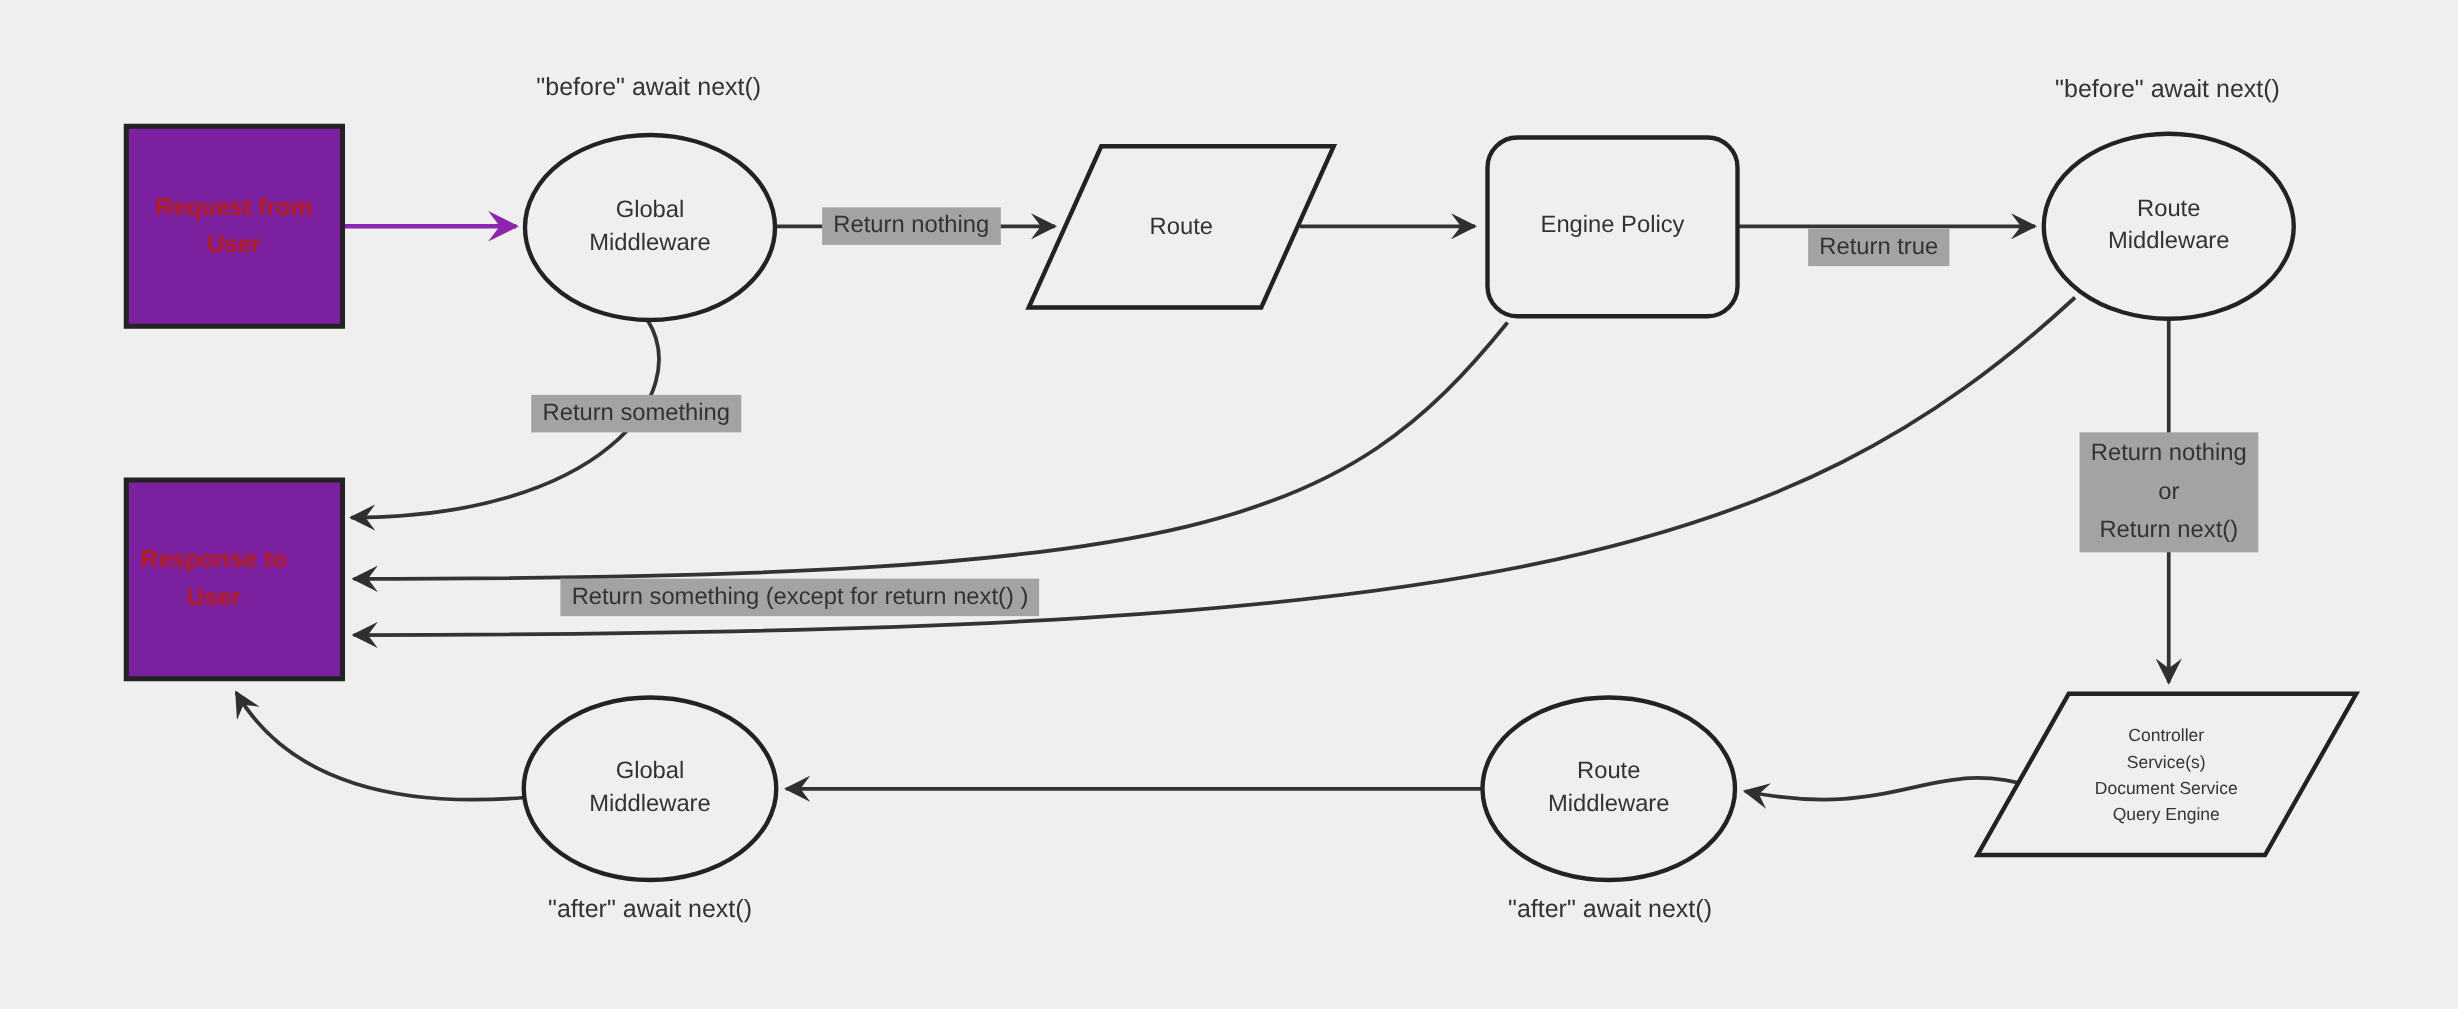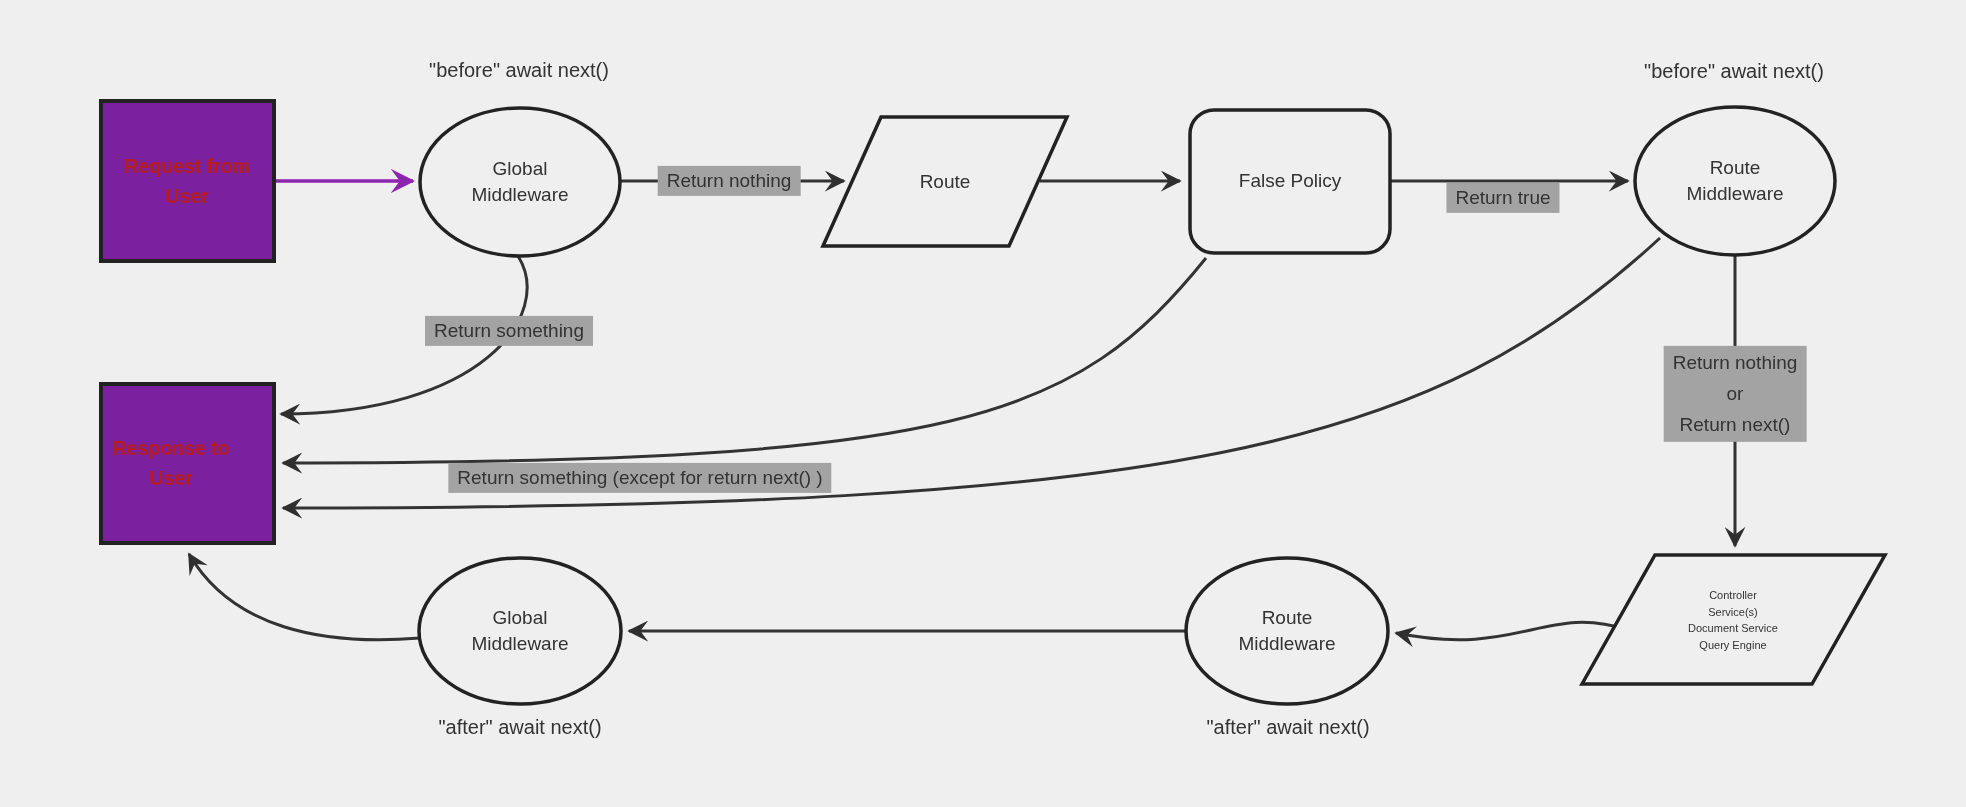--- a/index.html
+++ b/index.html
@@ -16,21 +16,21 @@
     position: absolute;
     transform: translate(-50%, -50%);
     white-space: pre-line;
     text-align: center;
     color: #333333;
     font-size: 19px;
     line-height: 1.38;
     pointer-events: none;
   }
   .node-label { font-size: 19px; }
-  .node-label.small { font-size: 11px; line-height: 1.5; }
+  .node-label.small { font-size: 14px; line-height: 1.5; }
   .box-label { color: #b91c1c; font-weight: bold; font-size: 19.5px; line-height: 1.55; }
   .edge-label { background: #a3a3a3; padding: 2px 9px; }
   .annotation { font-size: 20px; }
 </style>
 </head>
 <body>
 
 <div class="canvas">
 
   <svg width="1966" height="807" viewBox="0 0 1966 807">
@@ -70,21 +70,21 @@
     </g>
   </svg>
 
   <div class="label box-label" style="left:187px; top:181px;">Request from
 User</div>
   <div class="label box-label" style="left:171px; top:463px;">Response to
 User</div>
   <div class="label node-label" style="left:520px; top:182px;">Global
 Middleware</div>
   <div class="label node-label" style="left:945px; top:182px;">Route</div>
-  <div class="label node-label" style="left:1290px; top:181px;">False Policy</div>
+  <div class="label node-label" style="left:1290px; top:181px;">Engine Policy</div>
   <div class="label node-label" style="left:1735px; top:181px;">Route
 Middleware</div>
   <div class="label node-label small" style="left:1733px; top:620px;">Controller
 Service(s)
 Document Service
 Query Engine</div>
   <div class="label node-label" style="left:1287px; top:631px;">Route
 Middleware</div>
   <div class="label node-label" style="left:520px; top:631px;">Global
 Middleware</div>

